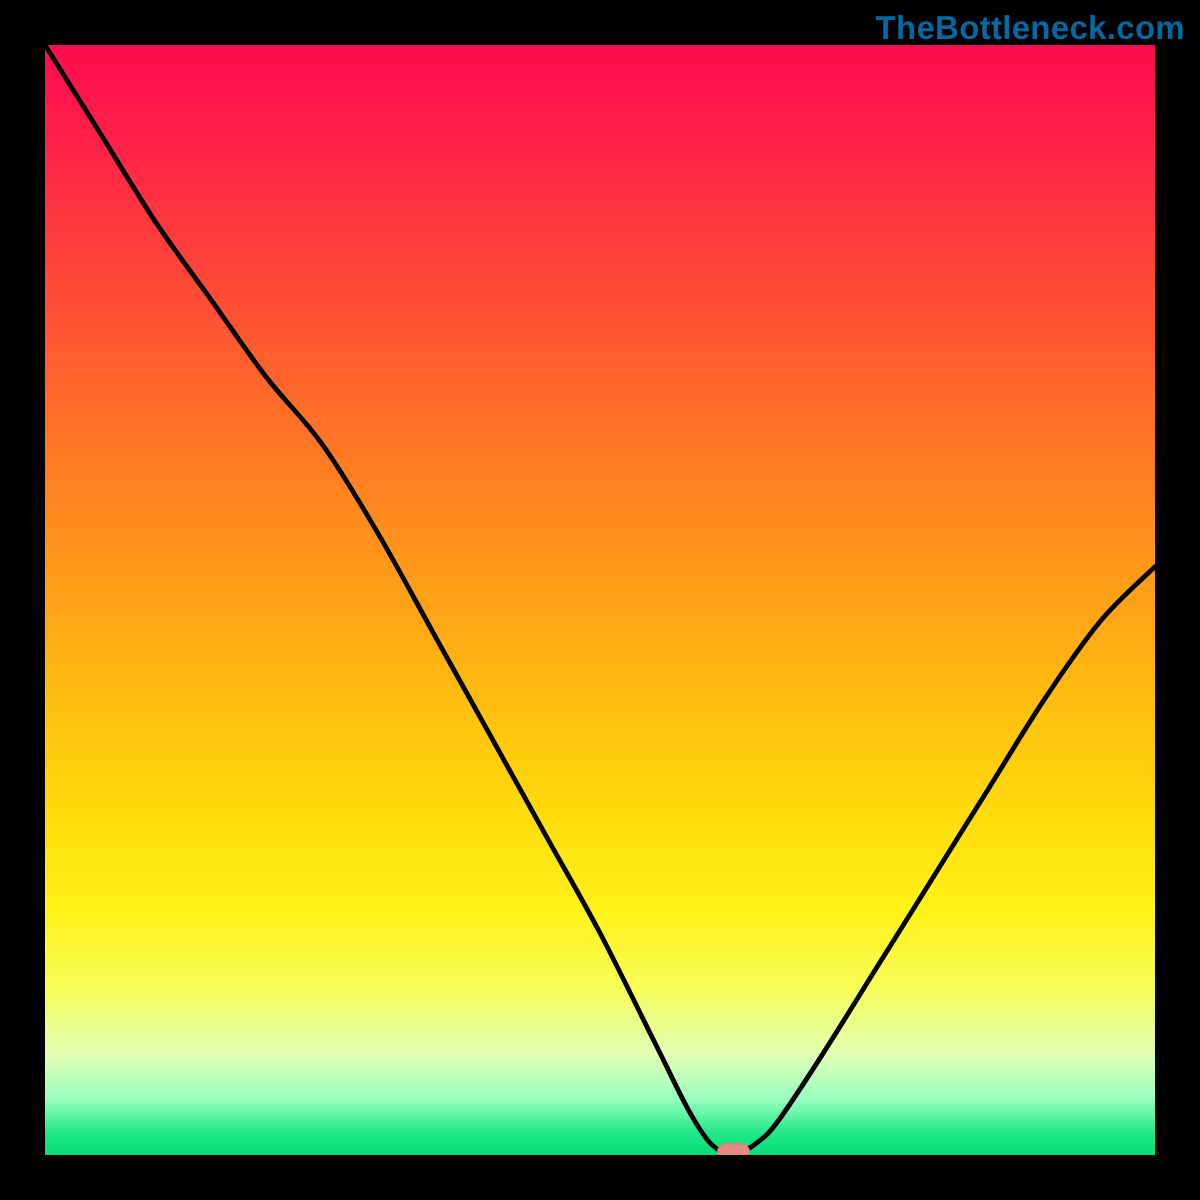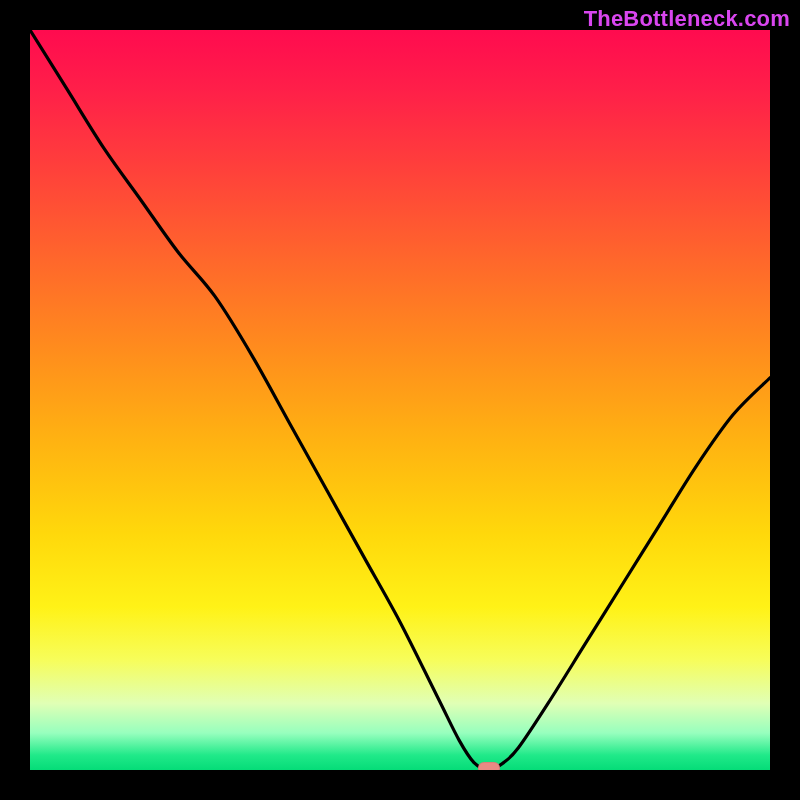--- a/index.html
+++ b/index.html
@@ -13,21 +13,21 @@
   }
   .frame {
     position: relative;
     width: 800px;
     height: 800px;
   }
   .watermark {
     position: absolute;
     top: 6px;
     right: 10px;
-    color: #d946ef;
+    color: #0369a1;
     font-size: 22px;
     font-weight: 600;
     letter-spacing: 0.2px;
     z-index: 10;
     pointer-events: none;
   }
   .plot-area {
     position: absolute;
     left: 30px;
     top: 30px;

